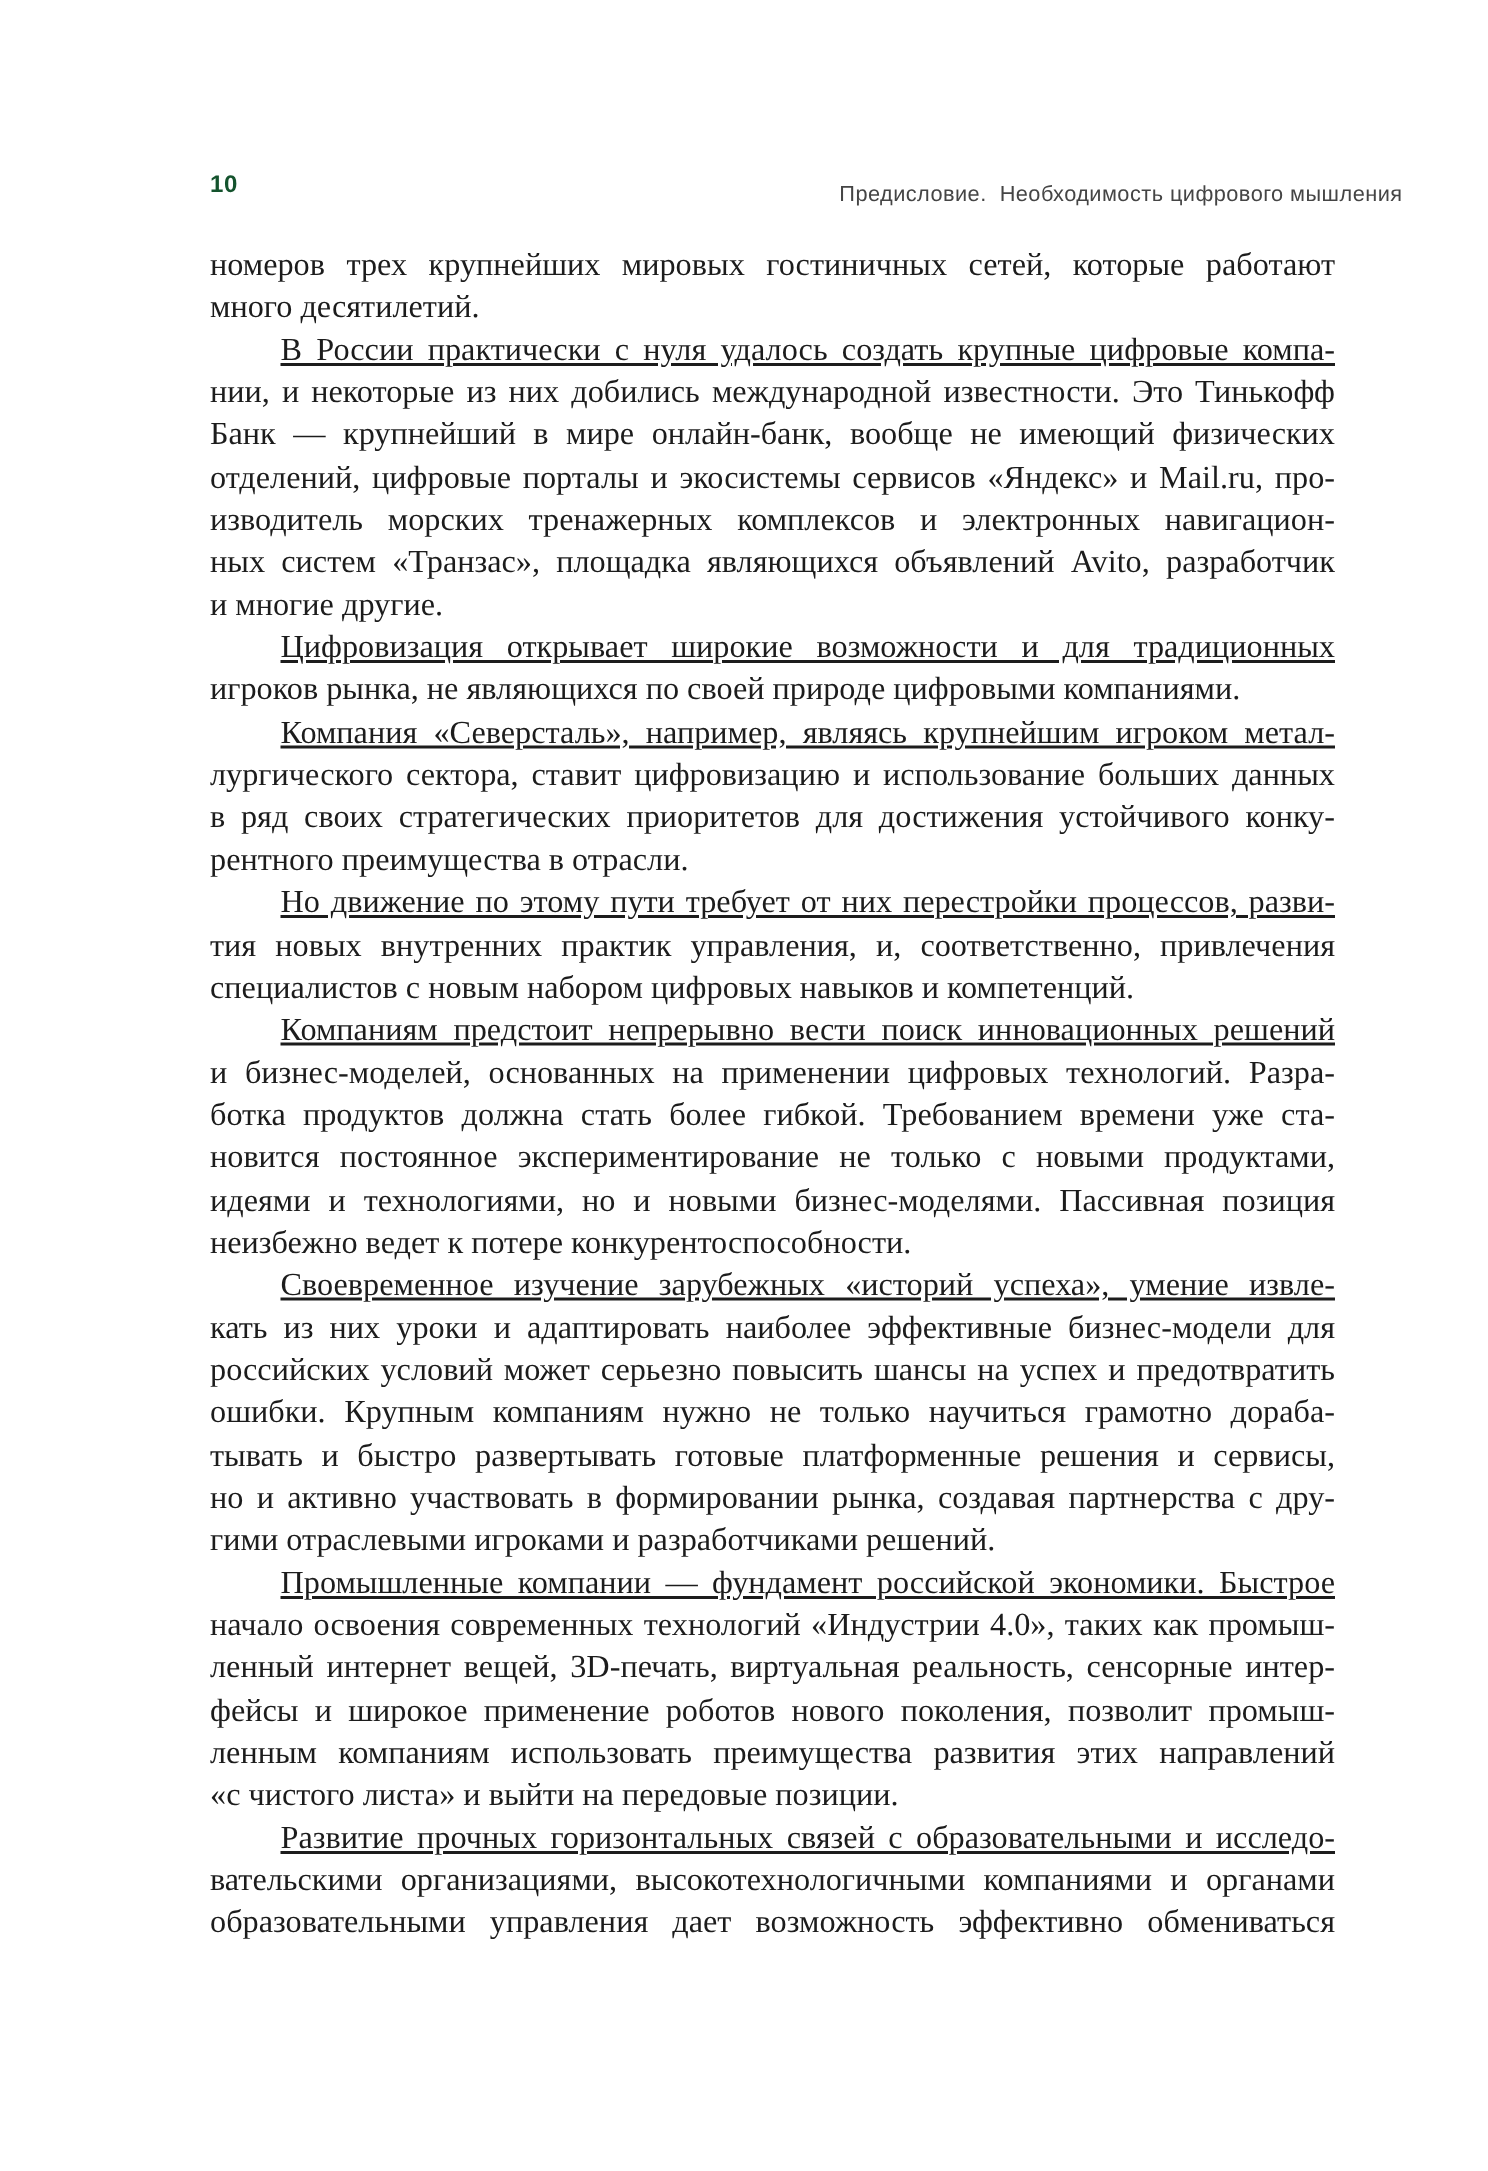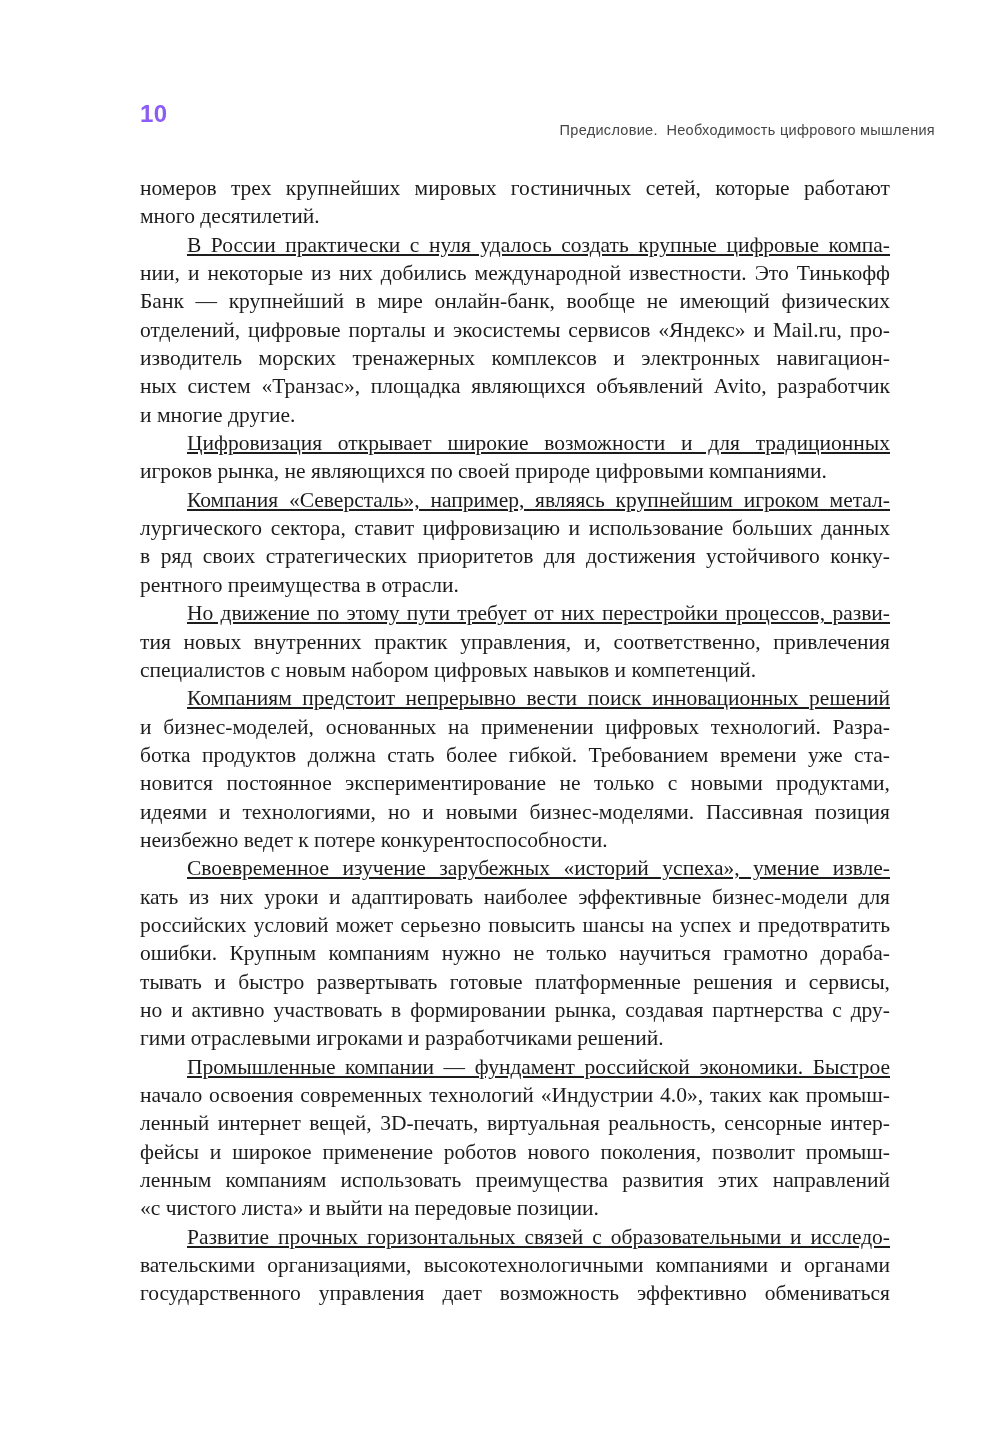--- a/index.html
+++ b/index.html
@@ -14,39 +14,39 @@
     position:relative;
     font-family:"Liberation Serif","DejaVu Serif",serif;
     overflow:hidden;
   }
   .page{
     position:absolute;inset:0;
     background:var(--page-bg);
   }
   .page-number{
     position:absolute;
-    left:140px;top:100px;
+    left:140px;top:115px;
     font-family:"Liberation Sans","DejaVu Sans",sans-serif;
     font-weight:700;
-    font-size:24px;
+    font-size:16px;
     letter-spacing:0.5px;
-    color:#8b5cf6;
+    color:#14532d;
   }
   .running-header{
     position:absolute;
     right:57px;top:122px;
     font-family:"Liberation Sans","DejaVu Sans",sans-serif;
     font-size:14.5px;
     letter-spacing:0.3px;
     color:var(--header-color);
     white-space:pre;
   }
   .body-text{
     position:absolute;
-    left:140px;top:174px;
+    left:140px;top:162px;
     width:750px;
     font-size:21.5px;
     line-height:28.35px;
     color:var(--text-color);
   }
   .paragraph{margin:0;padding:0;}
   .ln{
     text-align:justify;
     text-align-last:justify;
     overflow:hidden;
@@ -111,16 +111,16 @@
         <div class="ln ind">Промышленные компании — фундамент российской экономики. Быстрое</div>
         <div class="ln">начало освоения современных технологий «Индустрии 4.0», таких как промыш-</div>
         <div class="ln">ленный интернет вещей, 3D-печать, виртуальная реальность, сенсорные интер-</div>
         <div class="ln">фейсы и широкое применение роботов нового поколения, позволит промыш-</div>
         <div class="ln">ленным компаниям использовать преимущества развития этих направлений</div>
         <div class="ln end">«с чистого листа» и выйти на передовые позиции.</div>
       </div>
       <div class="paragraph">
         <div class="ln ind">Развитие прочных горизонтальных связей с образовательными и исследо-</div>
         <div class="ln">вательскими организациями, высокотехнологичными компаниями и органами</div>
-        <div class="ln">государственного управления дает возможность эффективно обмениваться</div>
+        <div class="ln">образовательными управления дает возможность эффективно обмениваться</div>
       </div>
     </div>
 </div>
 
 </body></html>

